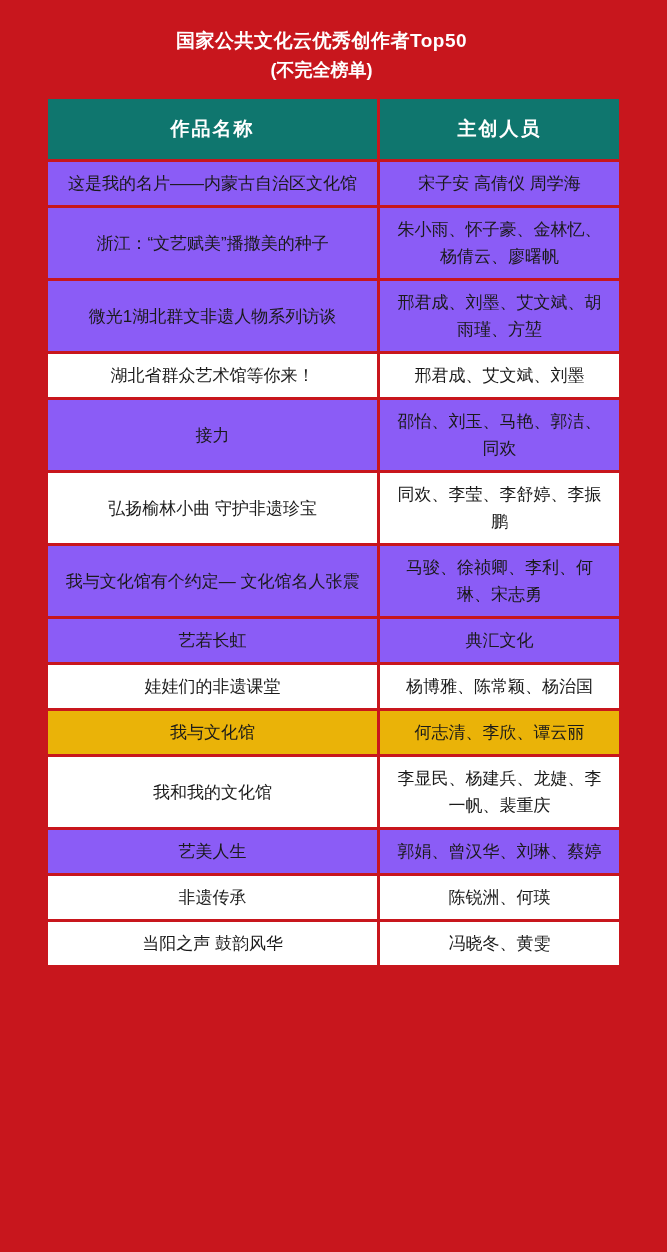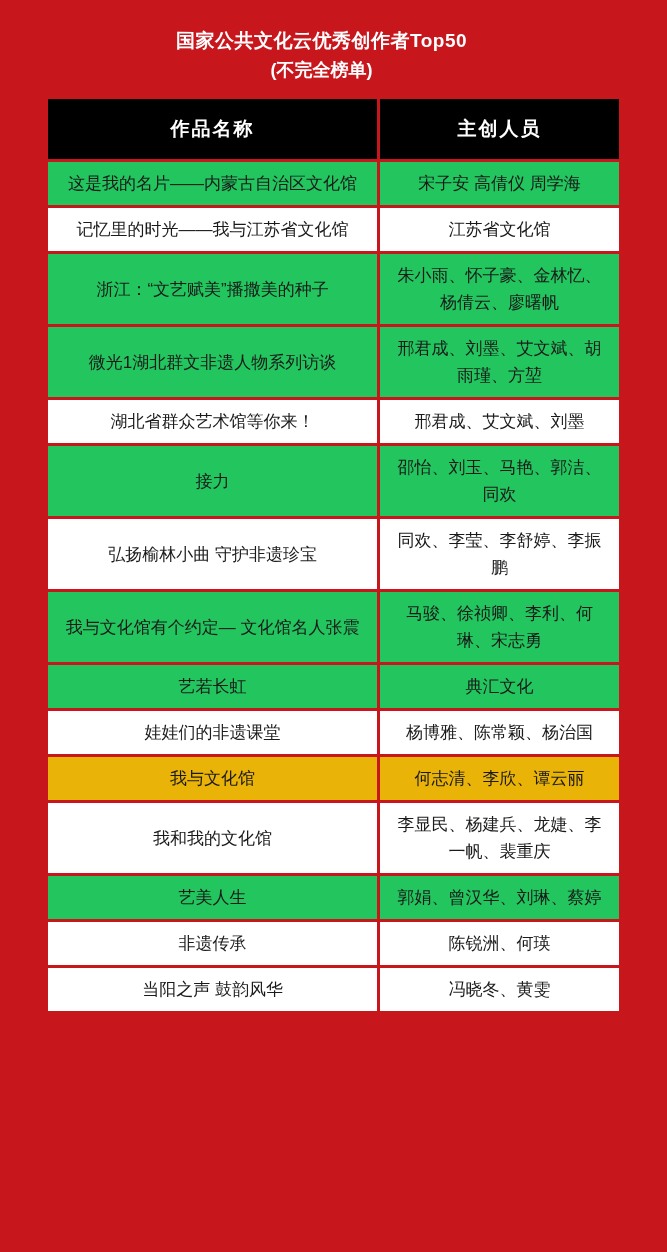--- a/index.html
+++ b/index.html
@@ -41,40 +41,40 @@
     margin: 12px 45px 0 45px;
     width: 577px;
   }
   table.rank-table {
     width: 100%;
     border-collapse: separate;
     border-spacing: 3px 3px;
     table-layout: fixed;
   }
   table.rank-table th {
-    background: #000000;
+    background: #0f766e;
     color: #ffffff;
     font-size: 19px;
     font-weight: bold;
     height: 58px;
     letter-spacing: 2px;
     vertical-align: middle;
     text-align: center;
   }
   table.rank-table td {
     font-size: 17px;
     color: #1a1a1a;
     text-align: center;
     vertical-align: middle;
     padding: 8px 10px;
     line-height: 27px;
     background: #ffffff;
   }
   table.rank-table tr.alt td {
-    background: #22c55e;
+    background: #8b5cf6;
   }
   td.col-work {
     width: 58%;
   }
   td.col-people {
     width: 42%;
   }
   th.col-work {
     width: 58%;
   }
@@ -110,24 +110,20 @@
       <thead>
         <tr>
           <th class="col-work">作品名称</th>
           <th class="col-people">主创人员</th>
         </tr>
       </thead>
       <tbody id="table-body">
           <tr class="alt">
             <td class="col-work">这是我的名片——内蒙古自治区文化馆</td>
             <td class="col-people">宋子安  高倩仪  周学海</td>
-          </tr>
-          <tr>
-            <td class="col-work">记忆里的时光——我与江苏省文化馆</td>
-            <td class="col-people">江苏省文化馆</td>
           </tr>
           <tr class="alt">
             <td class="col-work">浙江：“文艺赋美”播撒美的种子</td>
             <td class="col-people">朱小雨、怀子豪、金林忆、杨倩云、廖曙帆</td>
           </tr>
           <tr class="alt">
             <td class="col-work">微光1湖北群文非遗人物系列访谈</td>
             <td class="col-people">邢君成、刘墨、艾文斌、胡雨瑾、方堃</td>
           </tr>
           <tr>

